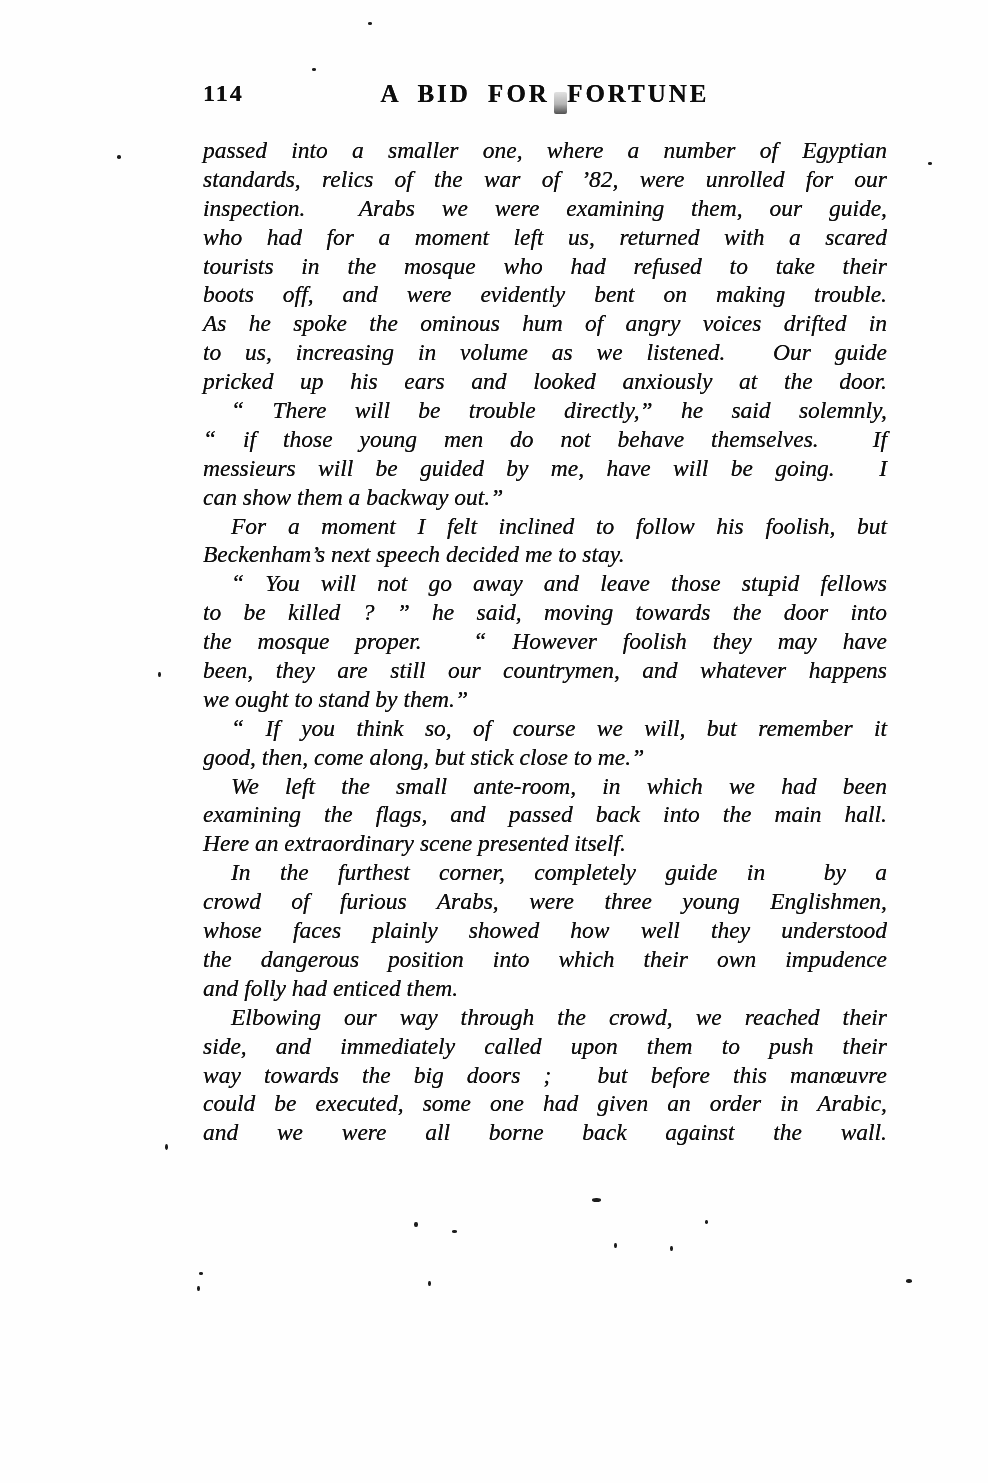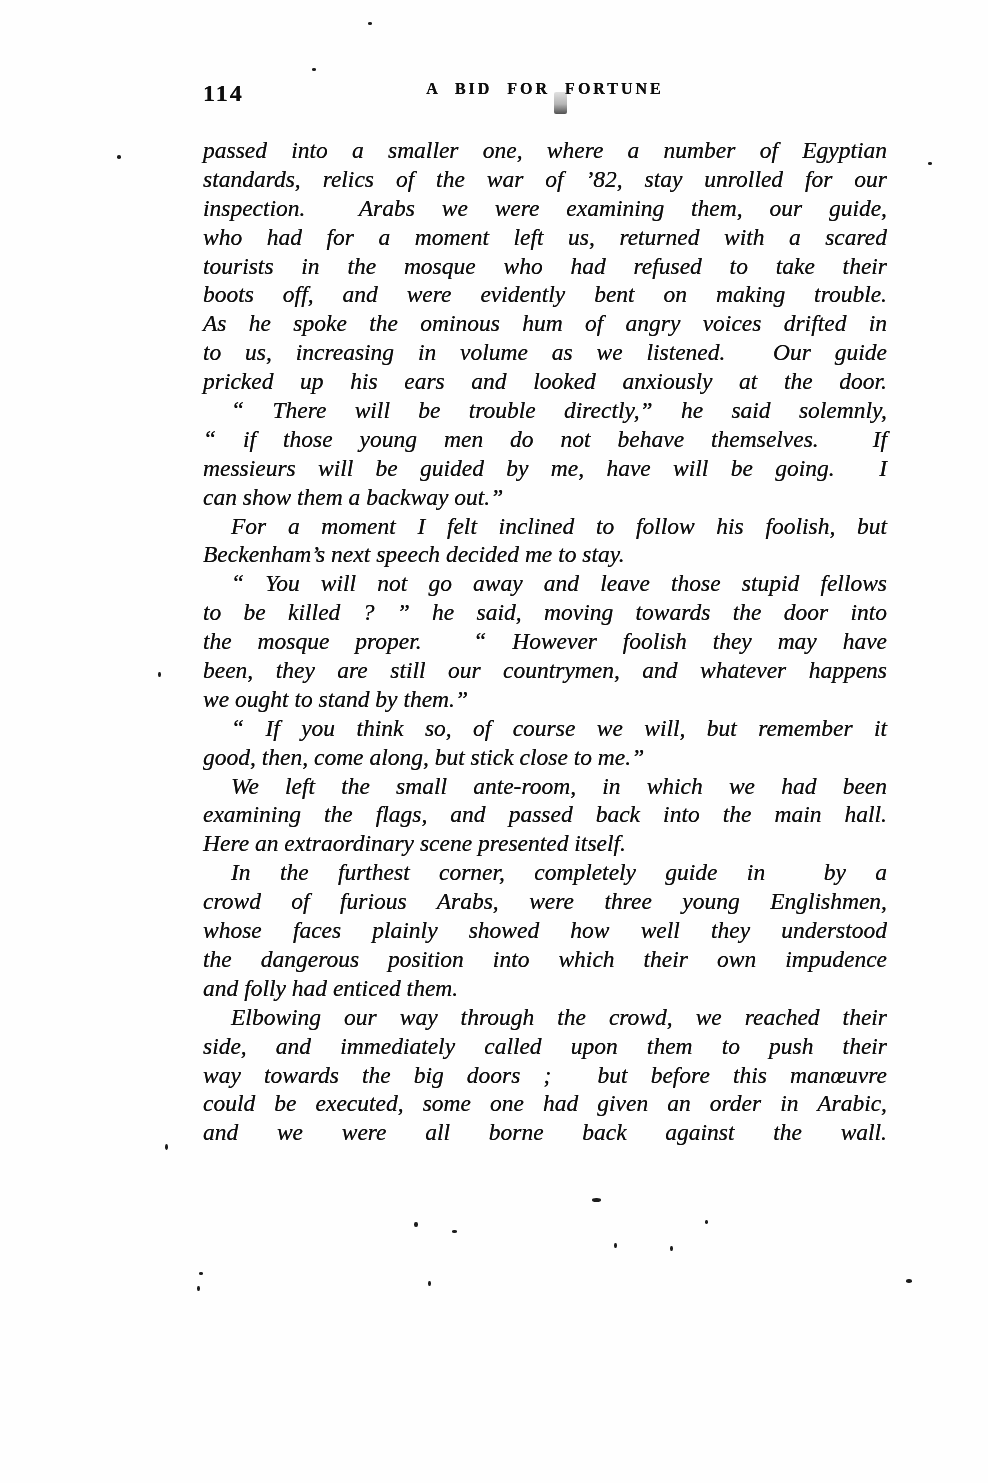--- a/index.html
+++ b/index.html
@@ -19,21 +19,21 @@
     font-size:24px;
     font-weight:700;
     letter-spacing:2px;
     text-shadow:0 0 .5px currentColor;
   }
   .running-title{
     position:absolute;
     left:203px; top:80px;
     width:684px;
     text-align:center;
-    font-size:16px;
+    font-size:25px;
     font-weight:700;
     letter-spacing:3px;
     word-spacing:8px;
     text-shadow:0 0 .5px currentColor;
     white-space:nowrap;
   }
   
   .text-block{
     position:absolute;
     left:203px; top:136px;
@@ -69,21 +69,21 @@
 </style>
 </head>
 <body>
 
 <div class="page">
   <span class="pagenum">114</span>
   <div class="running-title">A BID FOR FORTUNE</div>
   <div class="smudge"></div>
   <div class="text-block">
       <div class="line">passed into a smaller one, where a number of Egyptian</div>
-      <div class="line">standards, relics of the war of ’82, stay unrolled for our</div>
+      <div class="line">standards, relics of the war of ’82, were unrolled for our</div>
       <div class="line">inspection.  Arabs we were examining them, our guide,</div>
       <div class="line">who had for a moment left us, returned with a scared</div>
       <div class="line">tourists in the mosque who had refused to take their</div>
       <div class="line">boots off, and were evidently bent on making trouble.</div>
       <div class="line">As he spoke the ominous hum of angry voices drifted in</div>
       <div class="line">to us, increasing in volume as we listened.  Our guide</div>
       <div class="line">pricked up his ears and looked anxiously at the door.</div>
       <div class="line indent">“ There will be trouble directly,” he said solemnly,</div>
       <div class="line">“ if those young men do not behave themselves.  If</div>
       <div class="line">messieurs will be guided by me, have will be going.  I</div>

